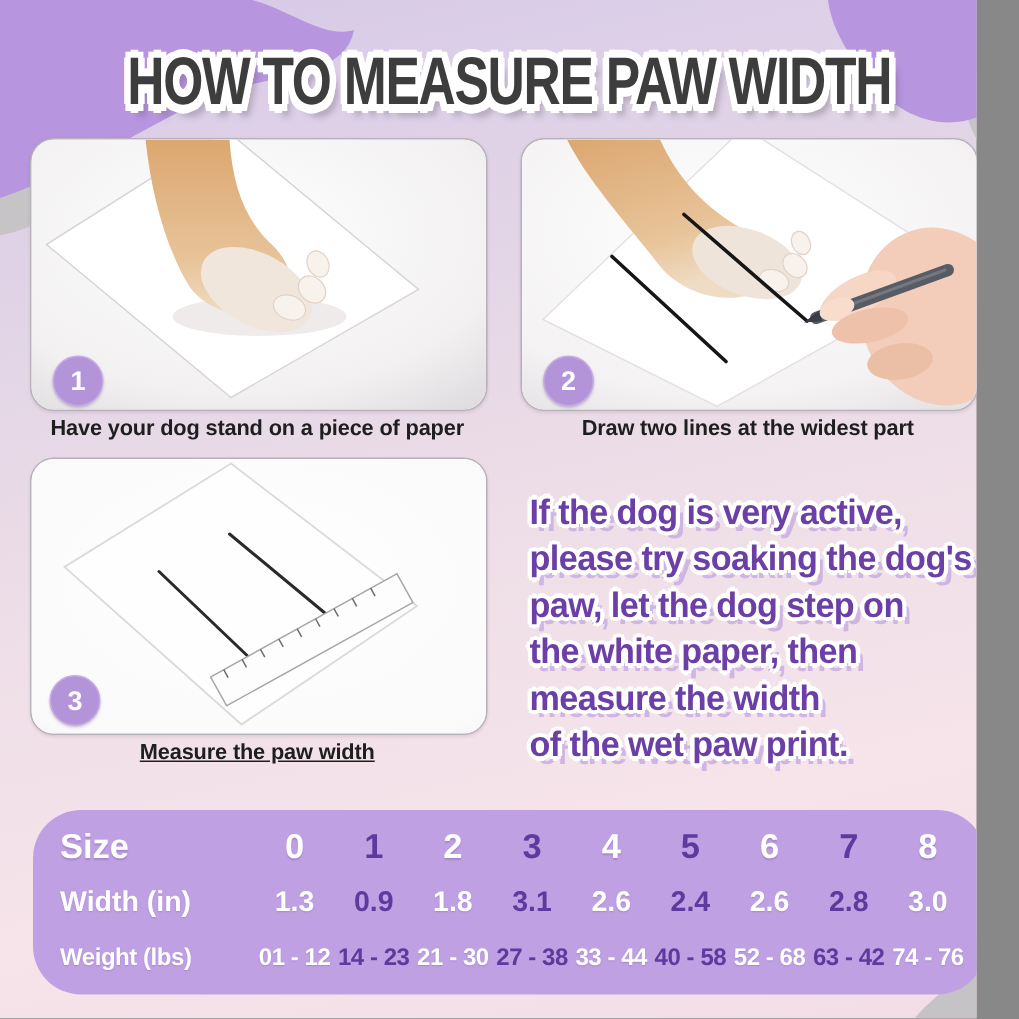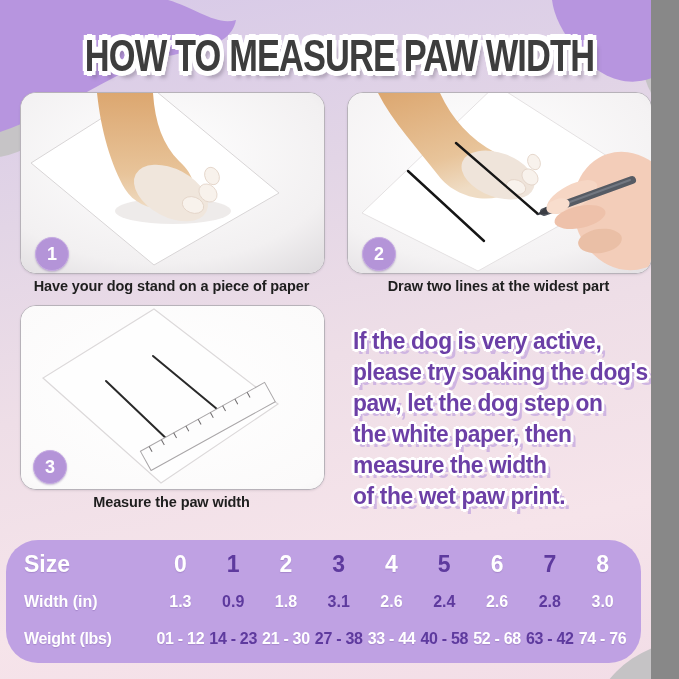--- a/index.html
+++ b/index.html
@@ -37,49 +37,49 @@
   }
   #badge1{left:35px;top:237px;}
   #badge2{left:362px;top:237px;}
   #badge3{left:33px;top:450px;}
   .caption{
     position:absolute;width:303px;text-align:center;
     font-size:14.5px;font-weight:700;color:#1e1e1e;letter-spacing:-0.1px;
   }
   #cap1{left:20px;top:278px;}
   #cap2{left:347px;top:278px;}
-  #cap3{left:20px;top:494px;}
+  #cap3{left:20px;top:494px;text-decoration:underline;}
   
   .tip{
     position:absolute;left:353px;top:326px;width:326px;
     transform:scaleX(.97);transform-origin:0 0;
   }
   .tip .line{
     font-size:23.5px;font-weight:800;color:#6b3fa6;line-height:31px;
     letter-spacing:-0.4px;white-space:nowrap;
     text-shadow:
       -2px -2px 0 #fff,2px -2px 0 #fff,-2px 2px 0 #fff,2px 2px 0 #fff,
       -3px 0 0 #fff,3px 0 0 #fff,0 -3px 0 #fff,0 3px 0 #fff,
       5px 5px 0 #cfb5e2;
   }
   
   .size-table{
-    position:absolute;left:6px;top:540px;width:635px;height:123px;
+    position:absolute;left:22px;top:540px;width:635px;height:123px;
     background:#bfa1e3;border-radius:32px;
     display:grid;grid-template-columns:148px repeat(9,1fr);
     grid-template-rows:1fr 1fr 1fr;align-items:center;
     padding:6px 12px 6px 0;box-sizing:border-box;
   }
   .t-label{padding-left:18px;color:#fff;font-weight:800;font-size:20px;
     text-shadow:0 1px 1px rgba(120,90,160,.35);}
   .t-cell{text-align:center;font-weight:800;}
   .t-cell.light{color:#ffffff;text-shadow:0 1px 1px rgba(120,90,160,.35);}
   .t-cell.dark{color:#5e3a9e;}
   .r0{font-size:23px;}
-  .r1{font-size:16px;}
+  .r1{font-size:19px;}
   .r2{font-size:16px;letter-spacing:-0.3px;}
 </style>
 </head>
 <body>
 
 <div class="stage">
 
   <svg class="bg-svg" viewBox="0 0 679 679" aria-hidden="true">
     <ellipse cx="-14" cy="80" rx="82" ry="78" fill="#c6c4c6"></ellipse>
     <path d="M0,0 L168,0 C196,8 216,26 236,20 C230,52 184,48 142,64 C100,82 58,112 0,132 Z" fill="#b795df"></path>

